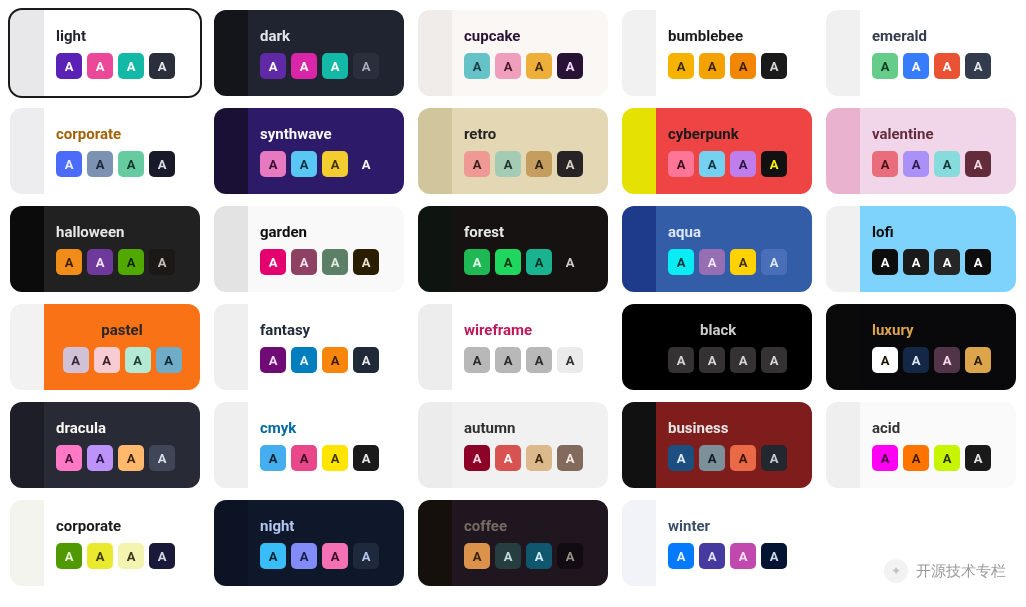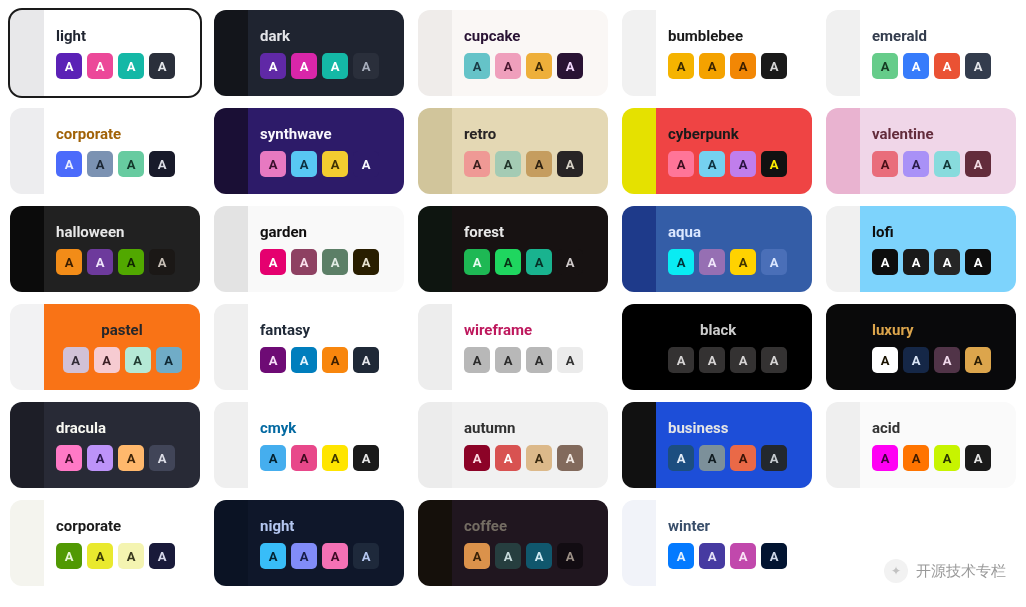--- a/index.html
+++ b/index.html
@@ -350,21 +350,21 @@
         <div class="swatches">
           <div class="sw" style="background: rgb(140, 3, 39); color: rgb(251, 216, 225);">A</div>
           <div class="sw" style="background: rgb(216, 82, 81); color: rgb(255, 255, 255);">A</div>
           <div class="sw" style="background: rgb(220, 185, 138); color: rgb(58, 42, 16);">A</div>
           <div class="sw" style="background: rgb(130, 106, 92); color: rgb(242, 234, 228);">A</div>
         </div>
       </div>
     </div>
     <div class="card">
       <div class="edge" style="background: rgb(17, 17, 17);"></div>
-      <div class="body" style="background: #1d4ed8;">
+      <div class="body" style="background: #7f1d1d;">
         <div class="name" style="color: rgb(229, 229, 229);">business</div>
         <div class="swatches">
           <div class="sw" style="background: rgb(28, 78, 128); color: rgb(226, 236, 247);">A</div>
           <div class="sw" style="background: rgb(124, 144, 154); color: rgb(16, 27, 32);">A</div>
           <div class="sw" style="background: rgb(234, 105, 71); color: rgb(58, 20, 7);">A</div>
           <div class="sw" style="background: rgb(35, 40, 46); color: rgb(199, 204, 209);">A</div>
         </div>
       </div>
     </div>
     <div class="card">

